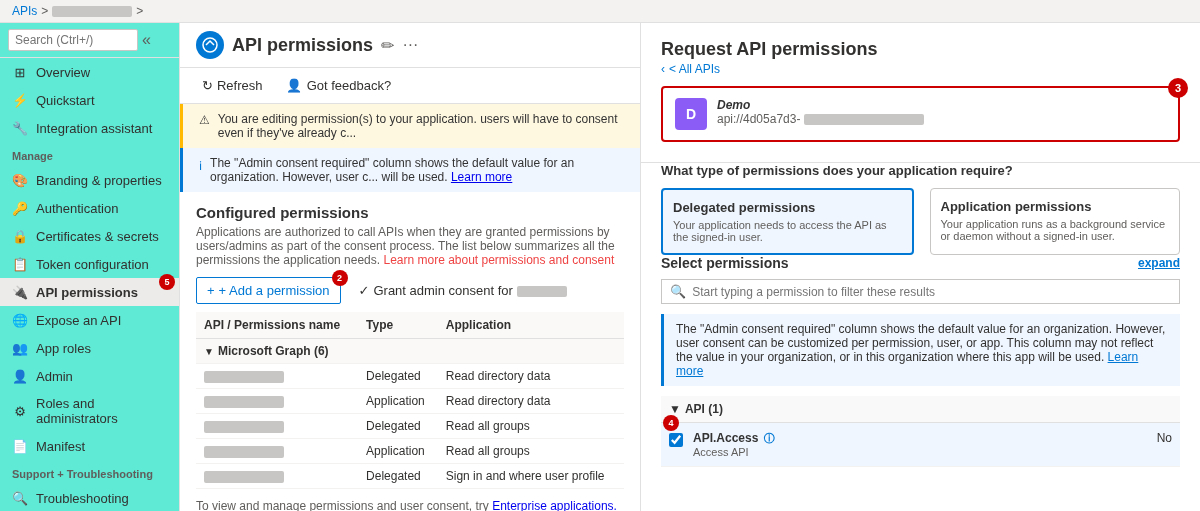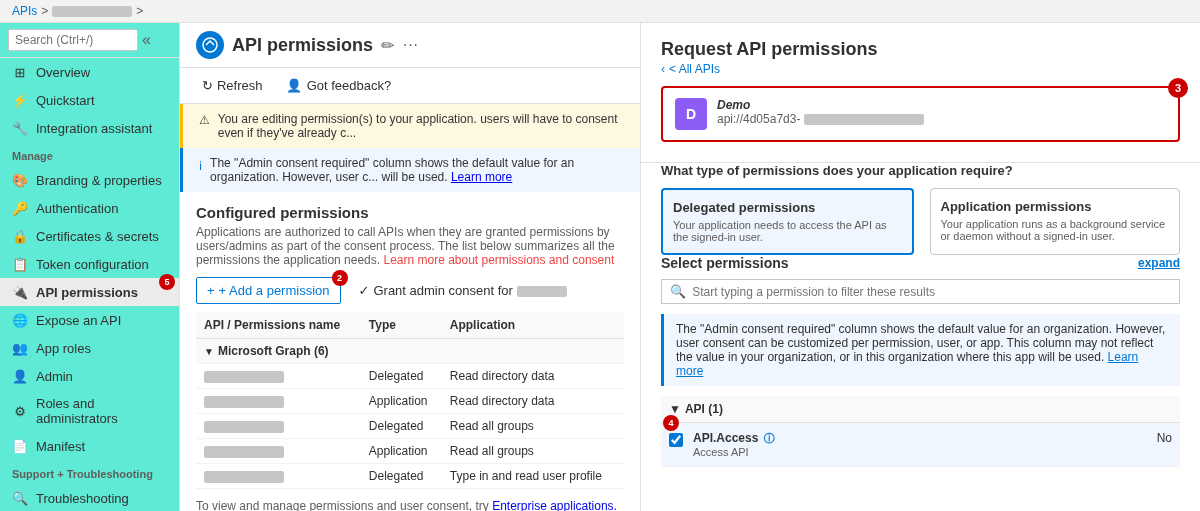--- a/index.html
+++ b/index.html
@@ -647,21 +647,21 @@
             <td>Read all groups</td>
           </tr>
           <tr>
             <td><span class="blurred-text"></span></td>
             <td>Application</td>
             <td>Read all groups</td>
           </tr>
           <tr>
             <td><span class="blurred-text"></span></td>
             <td>Delegated</td>
-            <td>Type in and read user profile</td>
+            <td>Sign in and where user profile</td>
           </tr>
         </tbody>
       </table>
 
       <div style="font-size:12px;margin-top:10px;color:#605e5c;">
         <span>To view and manage permissions and user consent, try</span>
         <a href="#">Enterprise applications.</a>
       </div>
     </div>
   </div>

